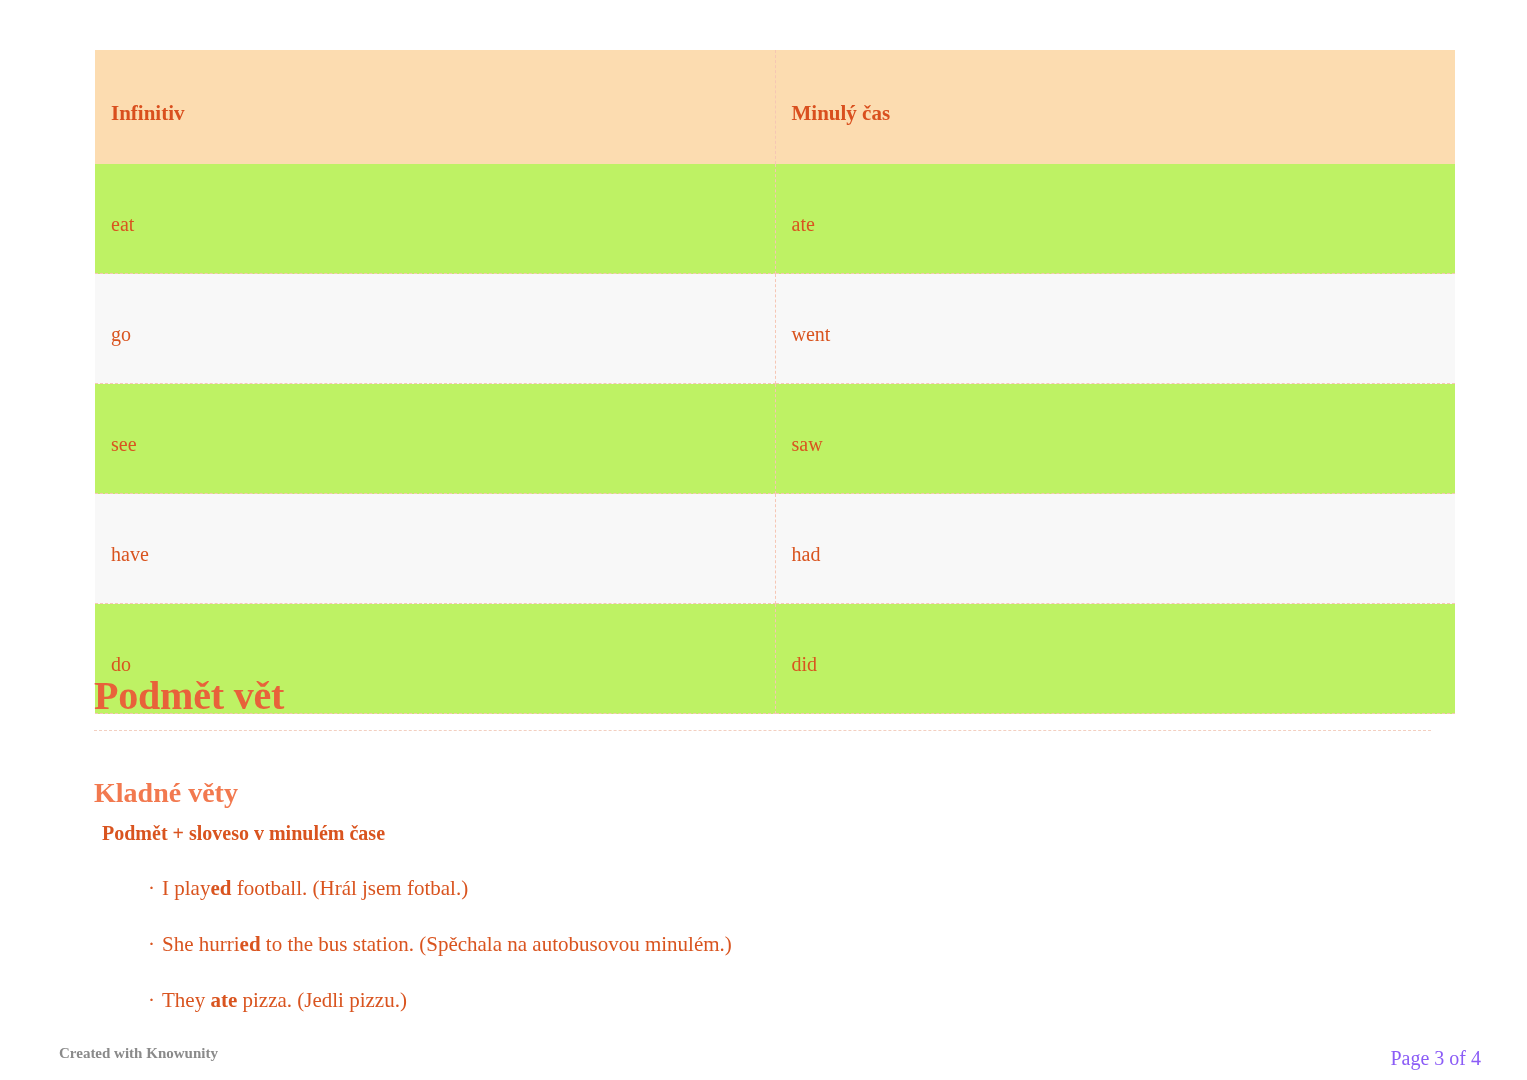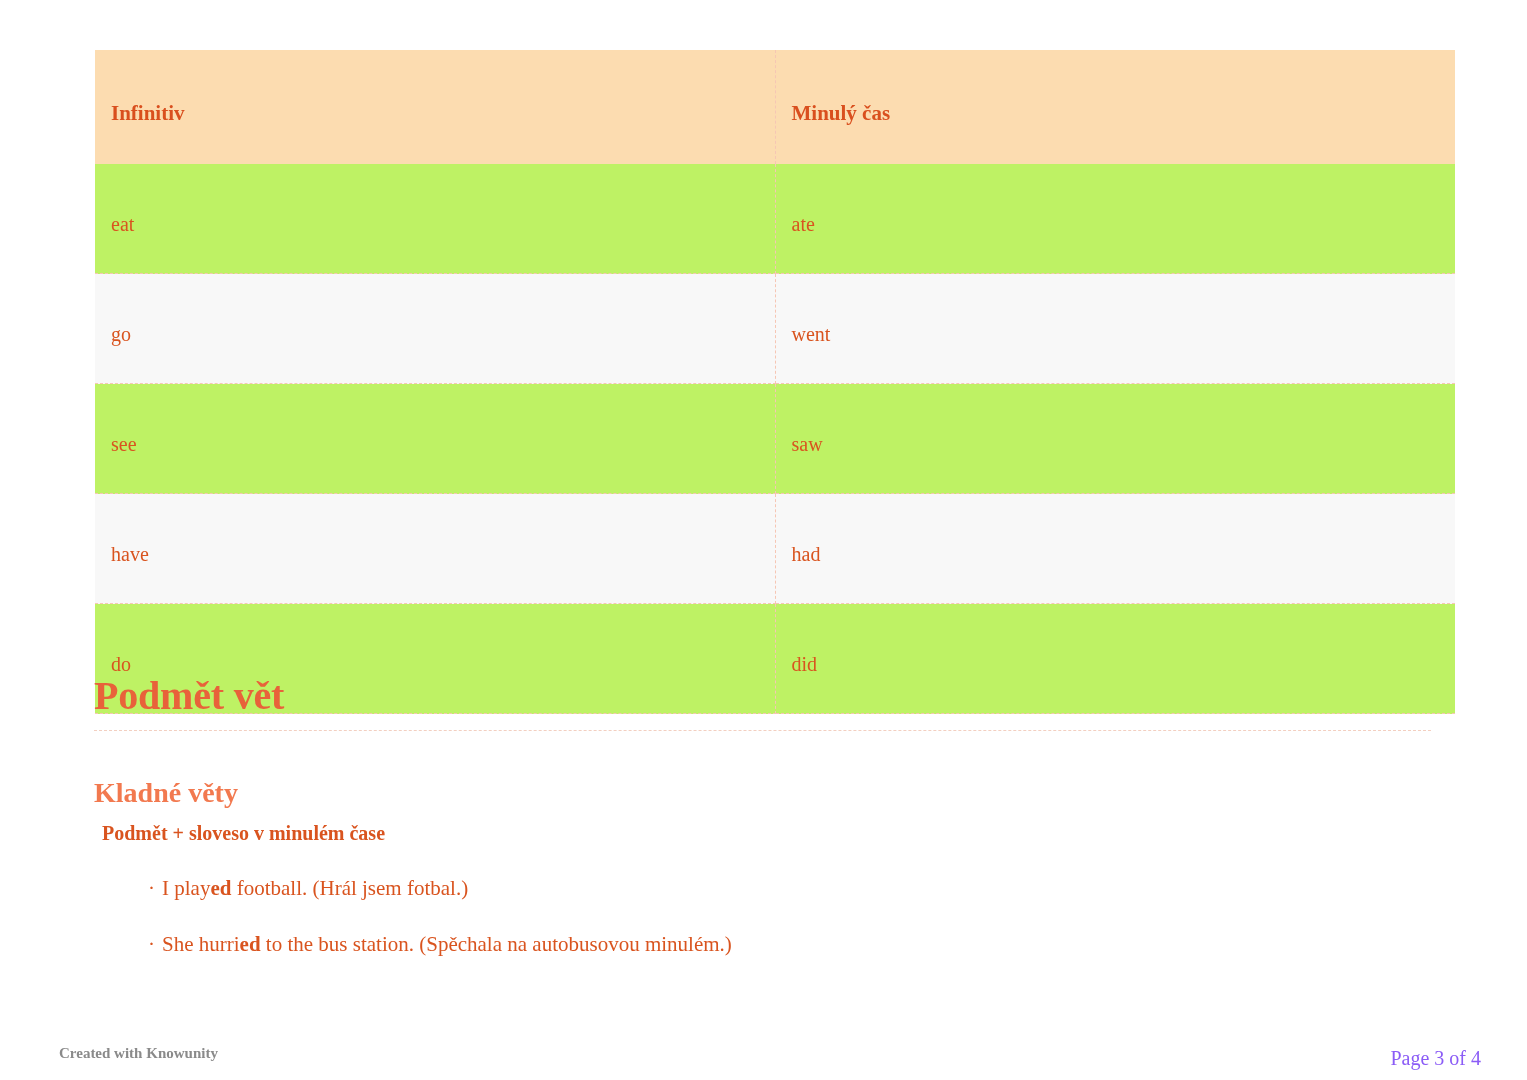--- a/index.html
+++ b/index.html
@@ -183,18 +183,21 @@
   <div class="h2-section">Kladné věty</div>
   <div class="lead">Podmět + sloveso v minulém čase</div>
 
   <div class="bullets">
     <div class="bullet">
       <span class="dot">·</span><span>I play</span><b>ed</b><span> football. (Hrál jsem fotbal.)</span>
     </div>
     <div class="bullet">
       <span class="dot">·</span><span>She hurri</span><b>ed</b><span> to the bus station. (Spěchala na autobusovou minulém.)</span>
     </div>
+    <div class="bullet">
+      <span class="dot">·</span><span>They </span><b>ate</b><span> pizza. (Jedli pizzu.)</span>
+    </div>
   </div>
 
   <div class="footer-left">Created with Knowunity</div>
   <div class="footer-right">Page 3 of 4</div>
 
 </div>
 
 </body></html>

